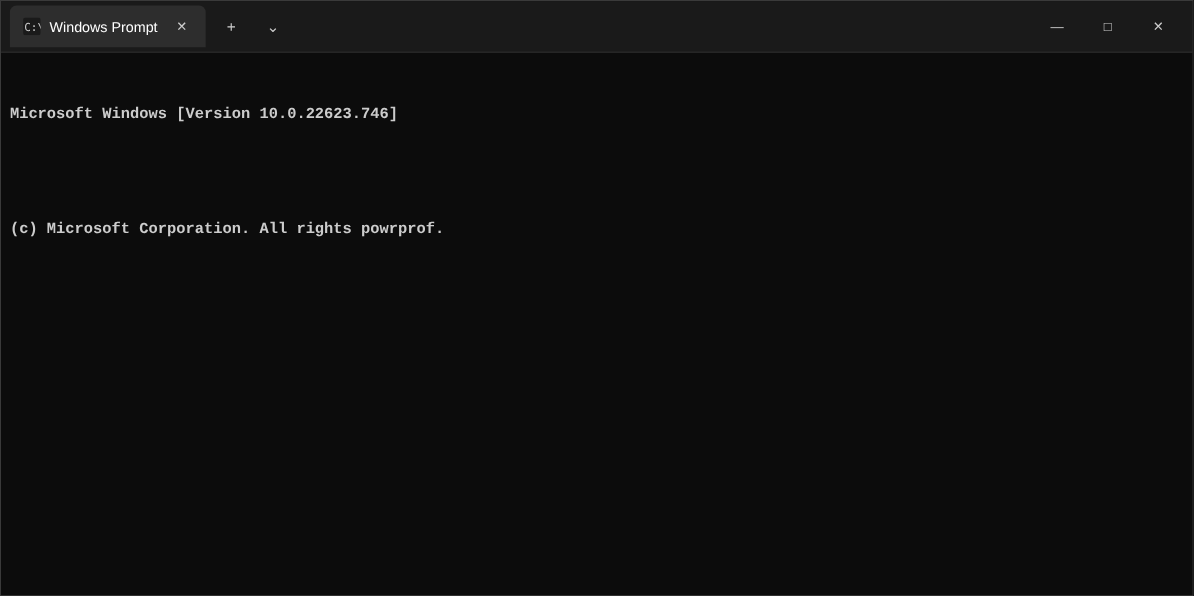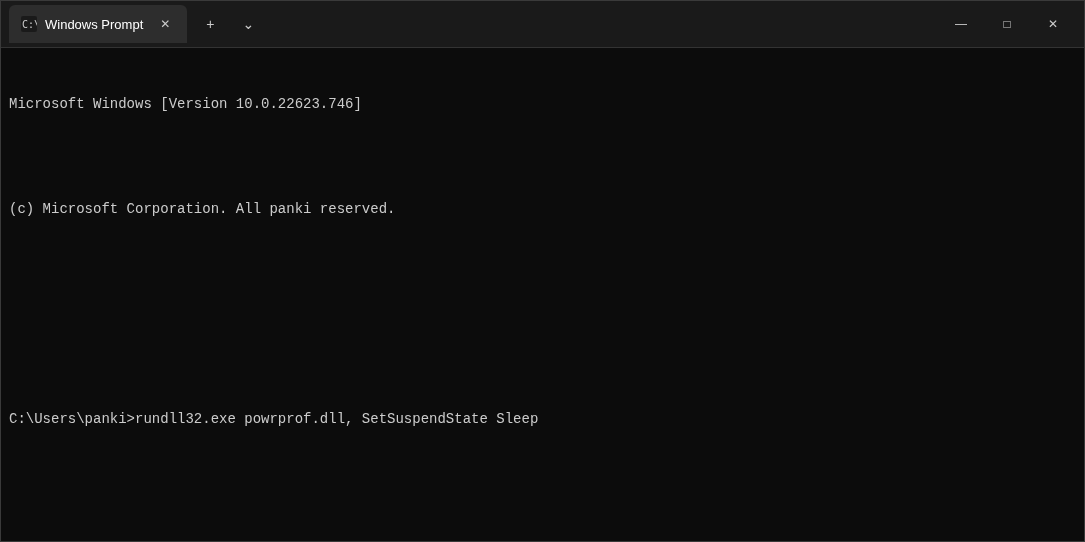--- a/index.html
+++ b/index.html
@@ -109,20 +109,21 @@
     .terminal-text {
       font-family: 'Consolas', 'Courier New', monospace;
       font-size: 14px;
       color: #cccccc;
       line-height: 1.5;
       white-space: pre;
     }
 
     .terminal-line {
       display: block;
+      font-weight: bold;
     }
   </style>
 </head>
 <body>
 
 <div class="window">
 
   <div class="title-bar">
 
     <div class="title-bar-tab">
@@ -144,20 +145,19 @@
       <div class="win-btn">—</div>
       <div class="win-btn">□</div>
       <div class="win-btn close">✕</div>
     </div>
   </div>
 
   <div class="terminal-body">
     <div class="terminal-text">
       <span class="terminal-line">Microsoft Windows [Version 10.0.22623.746]</span>
       <br>
-      <span class="terminal-line">(c) Microsoft Corporation. All panki reserved.</span>
+      <span class="terminal-line">(c) Microsoft Corporation. All rights powrprof.</span>
       <br>
       <span class="terminal-line">&nbsp;</span>
       <br>
-      <span class="terminal-line">C:\Users\panki&gt;rundll32.exe powrprof.dll, SetSuspendState Sleep</span>
     </div>
   </div>
 </div>
 
 </body></html>

